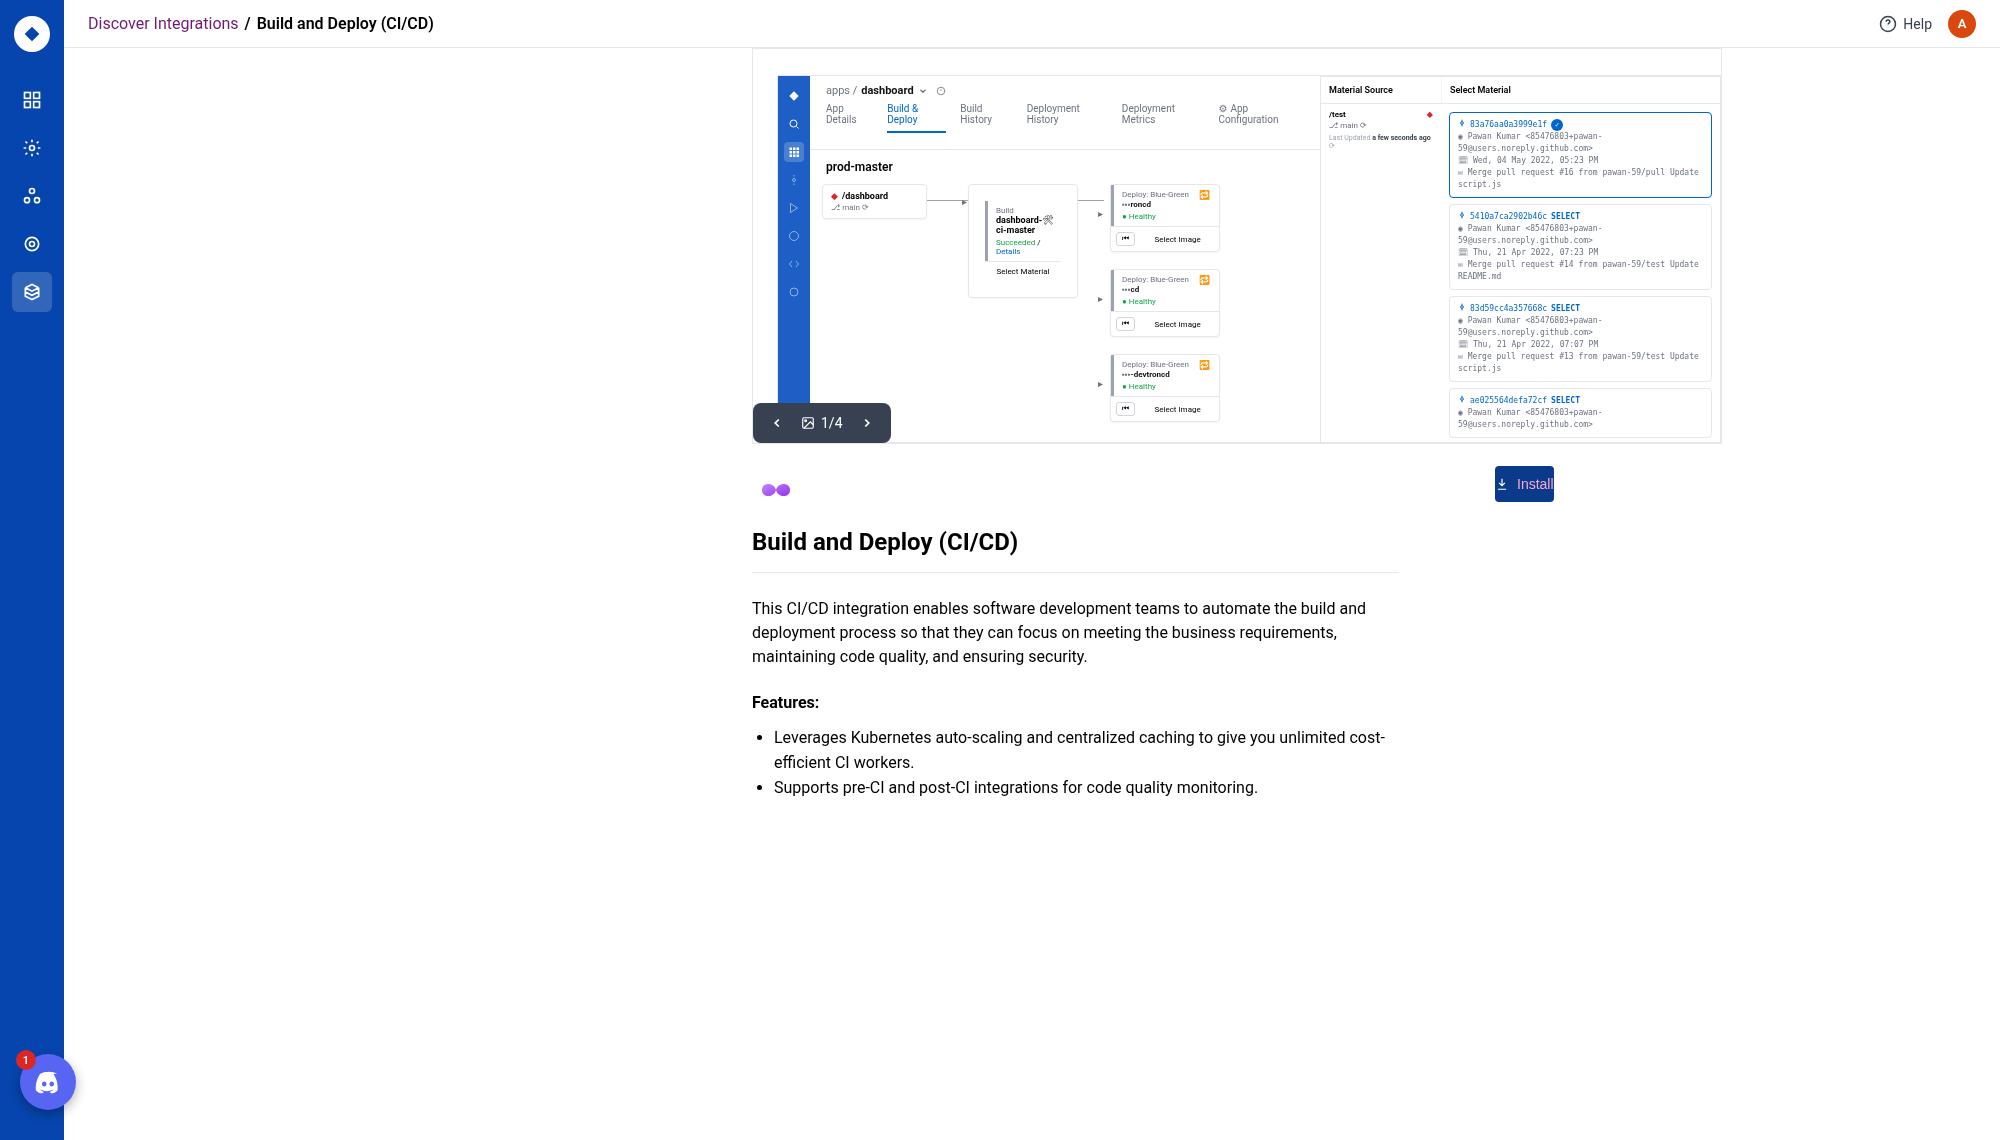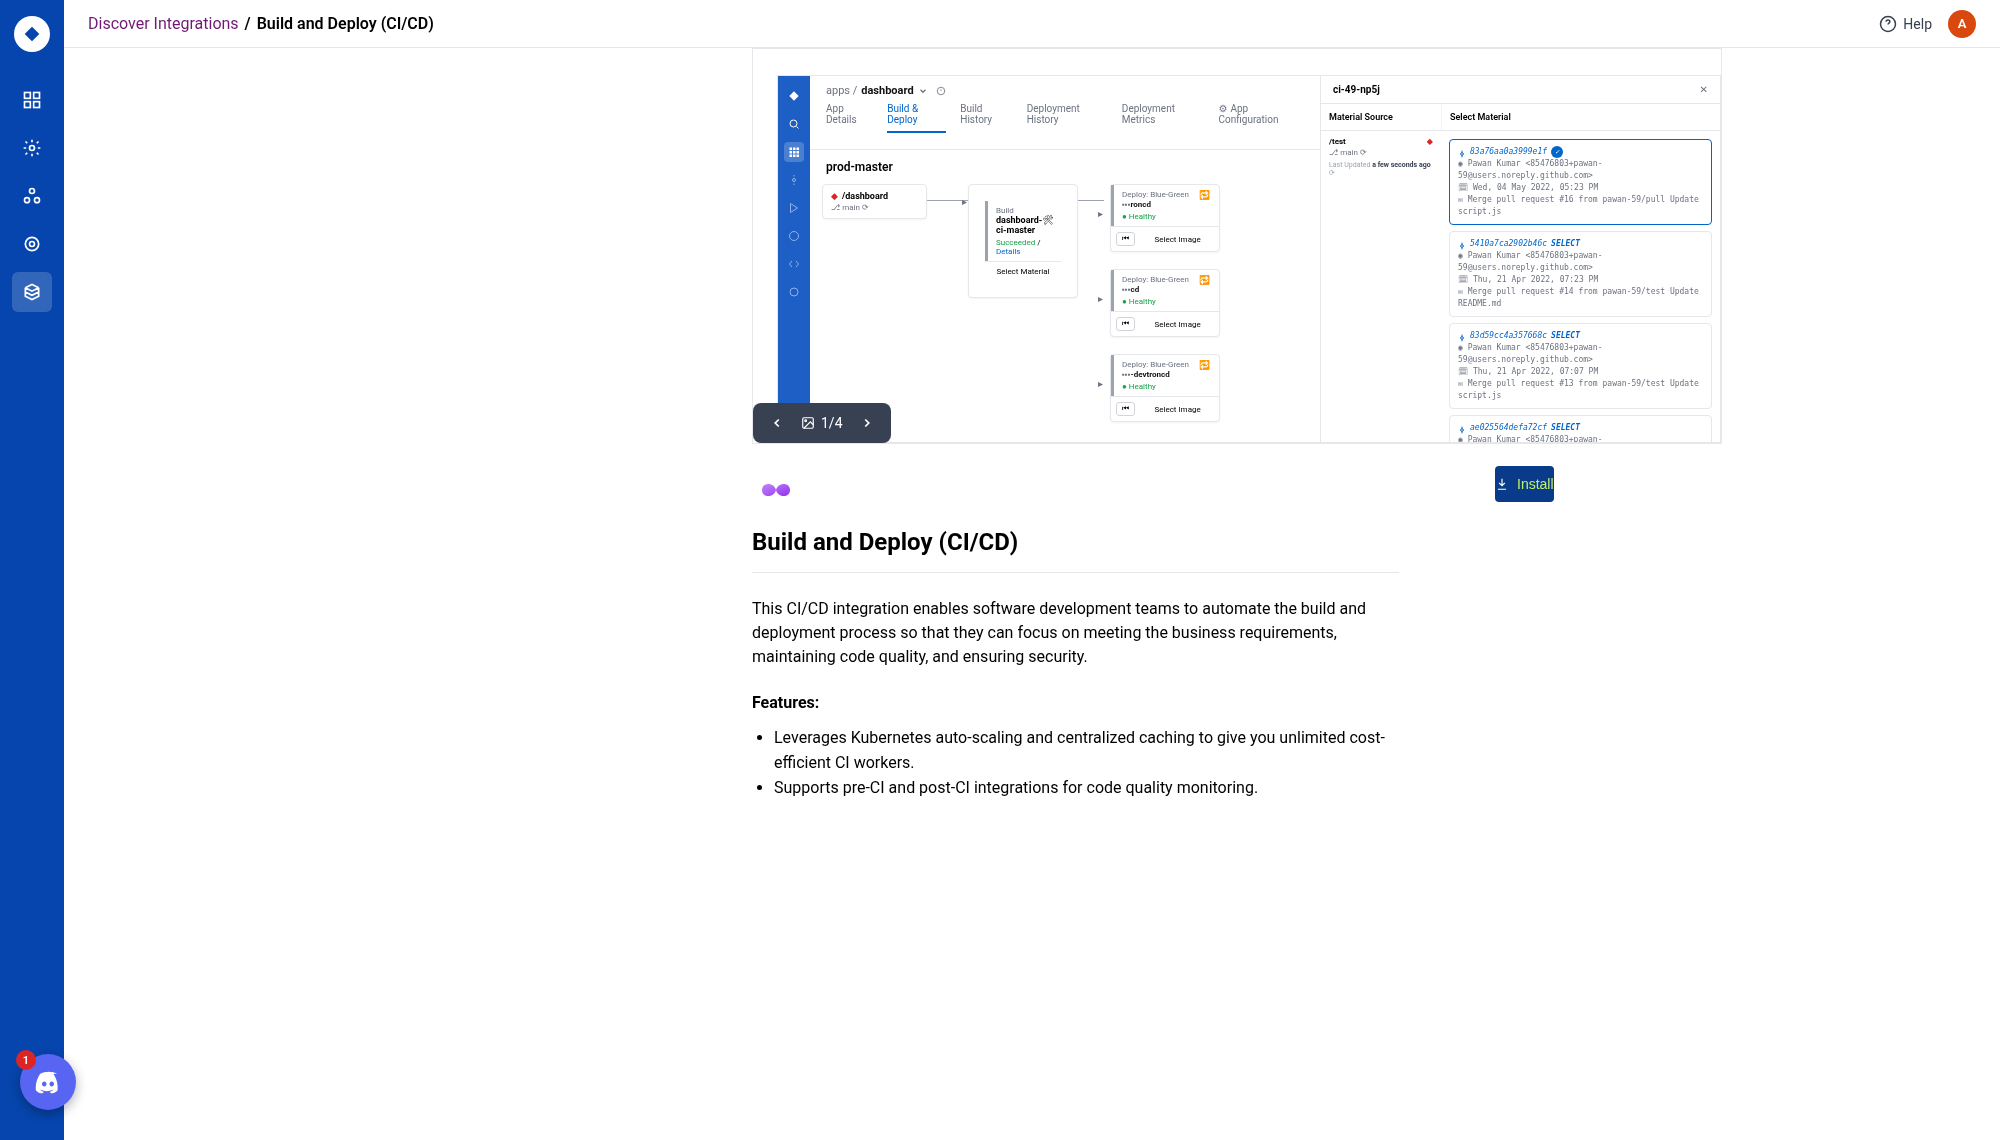--- a/index.html
+++ b/index.html
@@ -56,31 +56,31 @@
 .mock-right { width: 400px; border-left: 1px solid #e5e7eb; display: flex; flex-direction: column; font-size: 10px; }
 .mock-right-hd { padding: 8px 12px; display: flex; justify-content: space-between; align-items: center; }
 .mock-close { cursor: pointer; color: #6b7280; }
 .mock-cols { display: flex; border-top: 1px solid #e5e7eb; border-bottom: 1px solid #e5e7eb; }
 .mock-col-l { width: 120px; padding: 8px; font-size: 9px; font-weight: 600; }
 .mock-col-r { flex: 1; padding: 8px; font-size: 9px; font-weight: 600; border-left: 1px solid #f3f4f6; }
 .mock-matsrc { width: 120px; padding: 6px 8px; font-size: 8px; }
 .mock-commits { flex: 1; padding: 8px; overflow: hidden; }
 .mock-commit { border: 1px solid #e5e7eb; border-radius: 4px; padding: 6px 8px; margin-bottom: 6px; font-size: 8px; line-height: 1.5; }
 .mock-commit.sel { border-color: #0066cc; }
-.mock-commit-hash { color: #0066cc; font-family: monospace; display: flex; align-items: flex-end; gap: 4px; font-style: italic; }
+.mock-commit-hash { color: #0066cc; font-family: monospace; display: flex; align-items: flex-start; gap: 4px; }
 .mock-commit-select { float: right; color: #0066cc; font-size: 8px; font-weight: 600; }
 .mock-commit-check { float: right; width: 12px; height: 12px; background: #0066cc; border-radius: 50%; display: flex; align-items: center; justify-content: center; color: #fff; font-size: 7px; }
 .mock-commit-line { color: #6b7280; font-family: monospace; display: flex; gap: 4px; align-items: center; }
 
 
 .integ-header { display: flex; align-items: flex-start; gap: 20px; margin-top: 22px; }
 .integ-left { flex: 1; }
 .integ-icon { width: 48px; height: 48px; display: flex; align-items: center; justify-content: center; margin-bottom: 14px; }
 .integ-title { font-size: 24px; font-weight: 700; margin-bottom: 16px; }
-.install-btn { width: 262px; height: 36px; background: #0a3b8a; color: #bef264; border: none; border-radius: 4px; font-size: 14px; font-weight: 500; cursor: pointer; display: flex; align-items: center; justify-content: center; gap: 8px; margin-left: 76px; }
+.install-btn { width: 262px; height: 36px; background: #0a3b8a; color: #f9a8d4; border: none; border-radius: 4px; font-size: 14px; font-weight: 500; cursor: pointer; display: flex; align-items: center; justify-content: center; gap: 8px; margin-left: 76px; }
 .divider { border-top: 1px solid #e5e7eb; margin: 12px 0 24px; width: 647px; }
 .desc { font-size: 16px; color: #000; line-height: 1.5; width: 647px; margin-bottom: 24px; }
 .features-hd { font-size: 16px; font-weight: 700; margin-bottom: 14px; }
 .features-list { list-style: disc; padding-left: 22px; font-size: 16px; line-height: 1.55; width: 647px; }
 
 </style>
 </head>
 <body>
 
 <div class="app">
@@ -295,24 +295,20 @@
                       </div>
                     </div>
                     <div style="position: absolute; left: 288px; top: 194px; font-size: 10px; color: rgb(107, 114, 128);">▸</div>
                   </div>
                 <div class="mock-arrow-line" style="left:117px;top:16px;width:41px"></div>
                 <div style="position:absolute;left:152px;top:12px;font-size:10px;color:#6b7280">▸</div>
                 <div class="mock-arrow-line" style="left:268px;top:16px;width:26px"></div>
               </div>
             </div>
             <div class="mock-right">
-              <div class="mock-right-hd">
-                <b>ci-49-np5j</b>
-                <span class="mock-close">✕</span>
-              </div>
               <div class="mock-cols">
                 <div class="mock-col-l">Material Source</div>
                 <div class="mock-col-r">Select Material</div>
               </div>
               <div style="display:flex;flex:1;overflow:hidden">
                 <div class="mock-matsrc">
                   <div style="display:flex;justify-content:space-between">
                       <b>/test</b>
                       <span style="color:#dc2626">◆</span>
                     </div>

